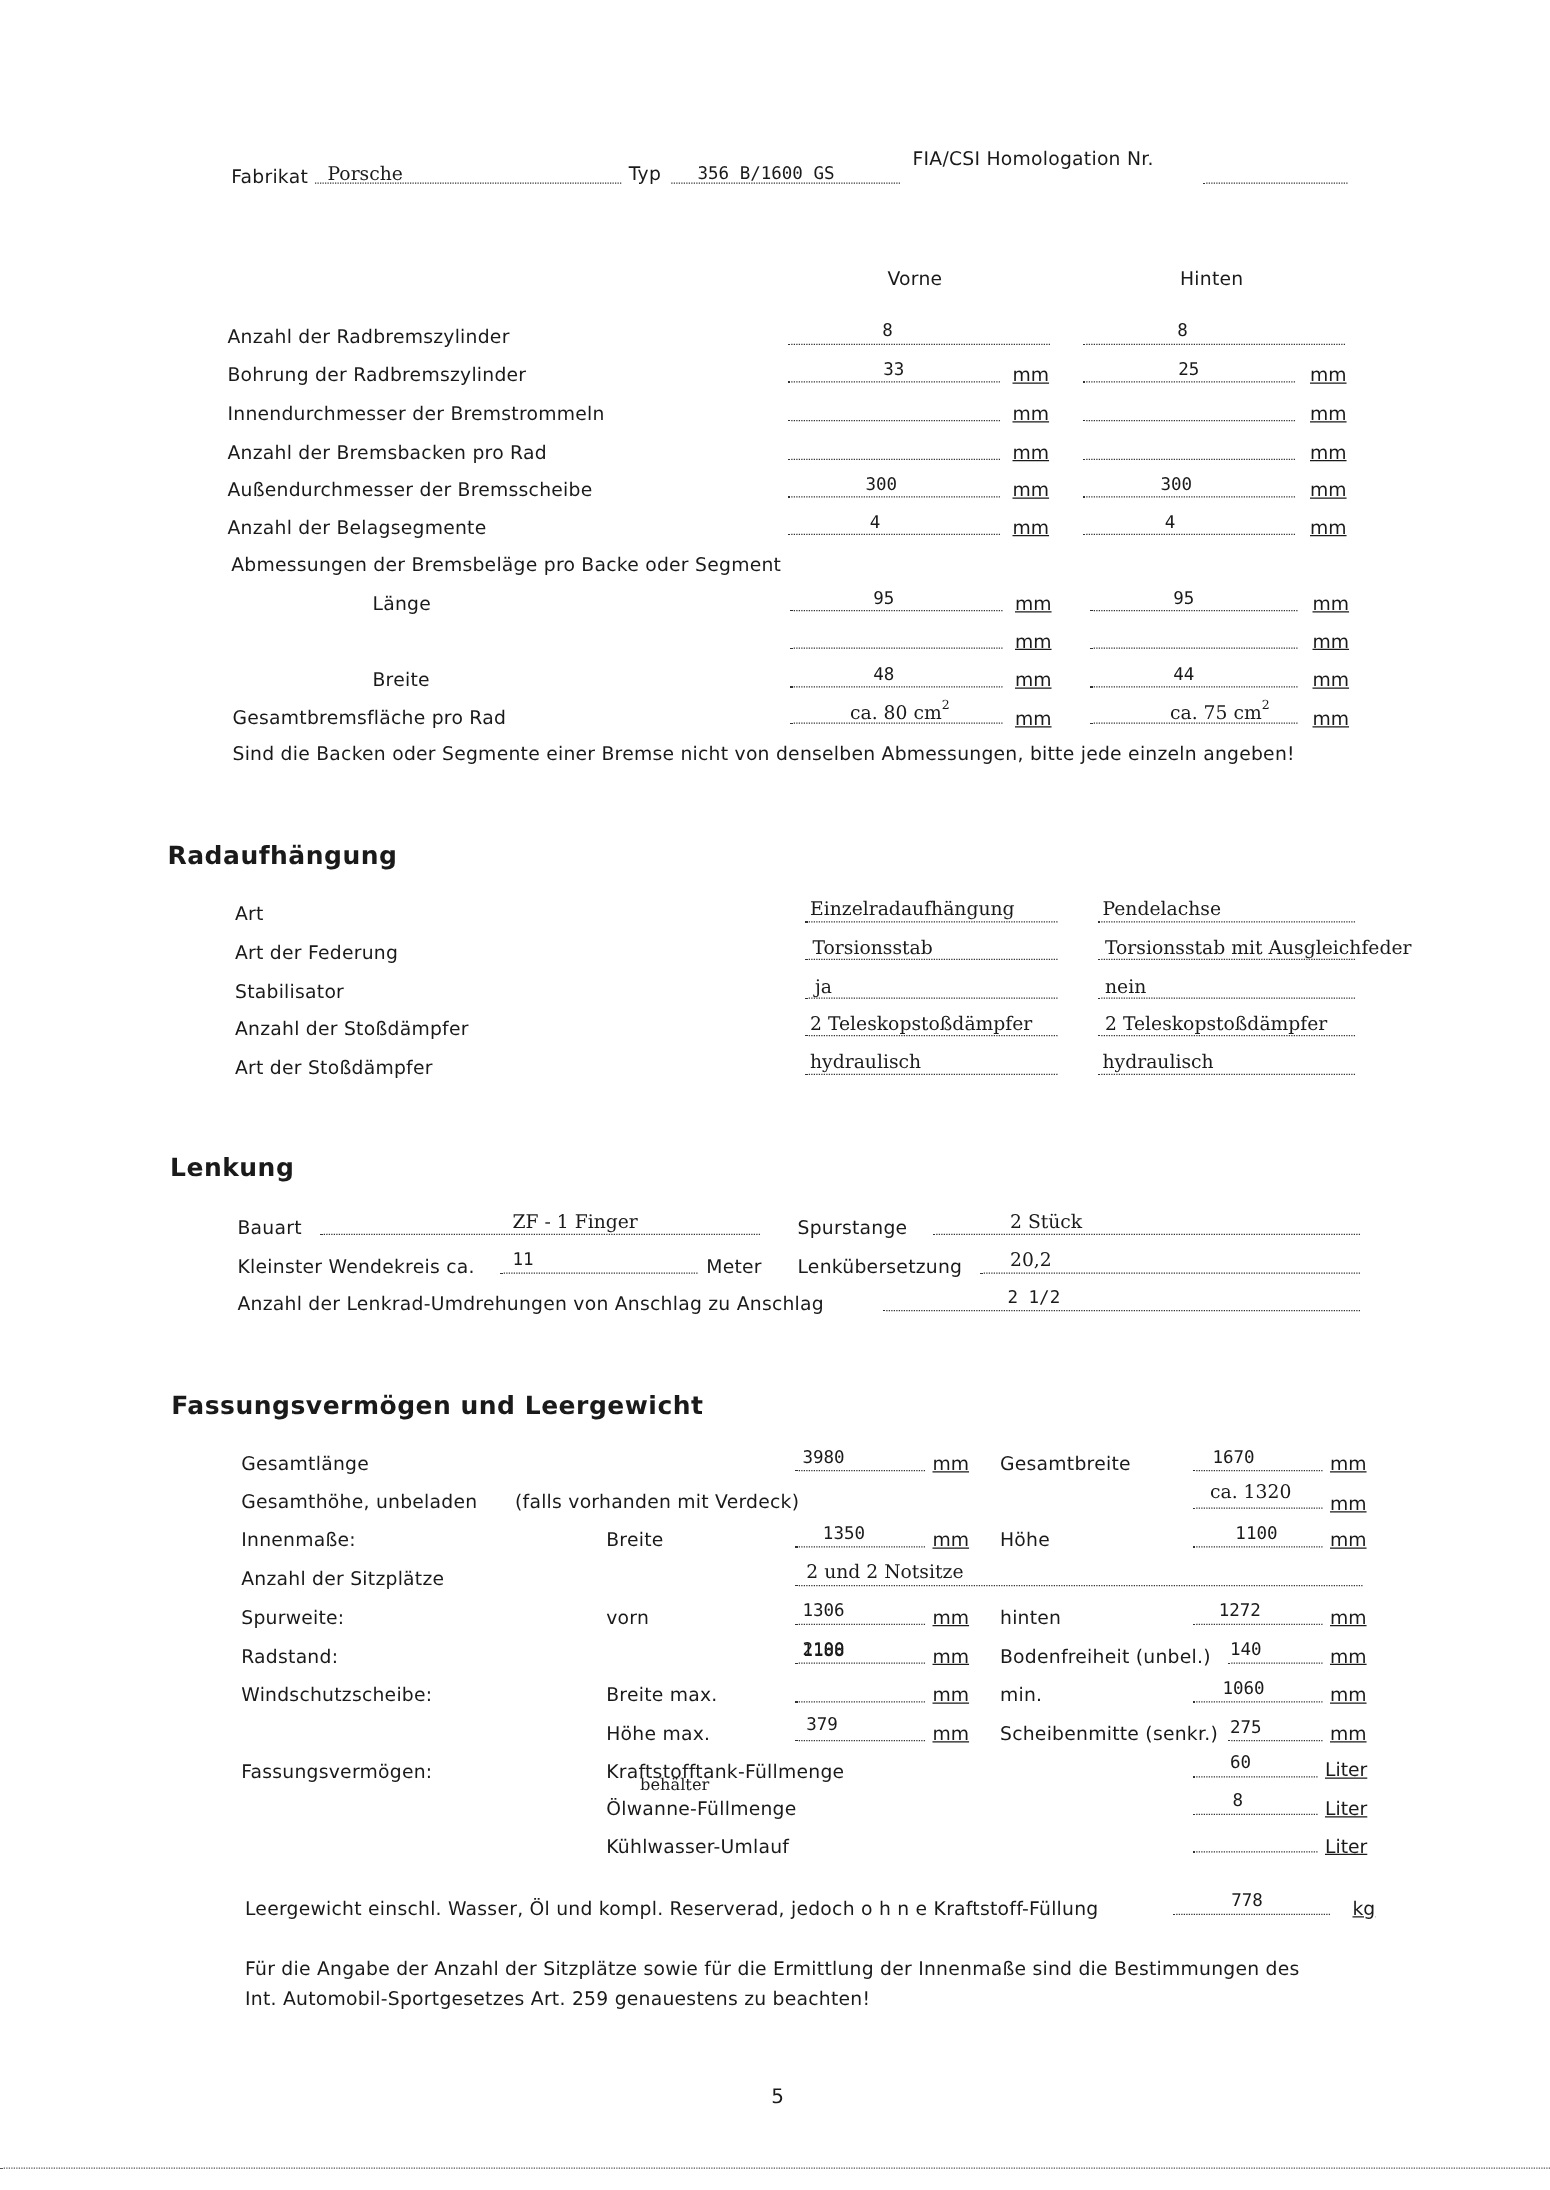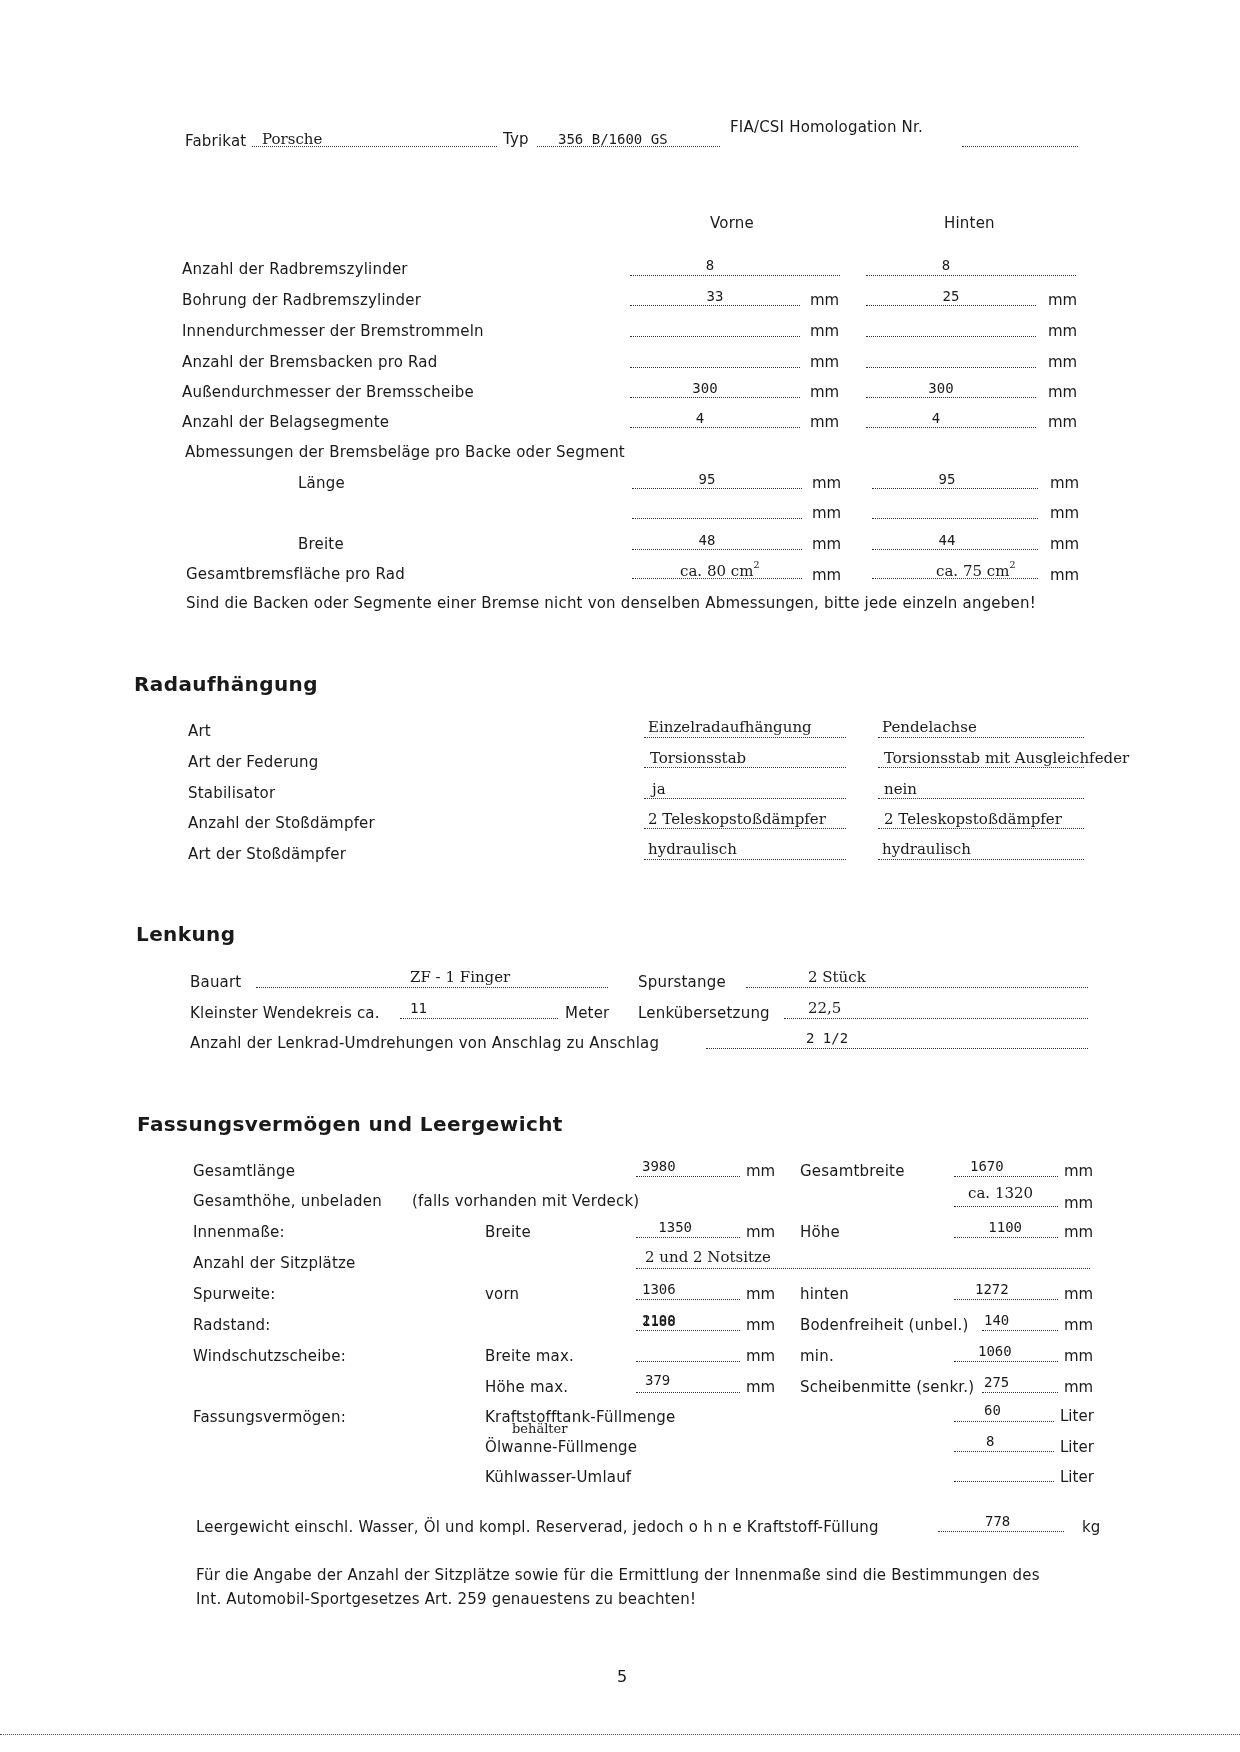--- a/index.html
+++ b/index.html
@@ -5,21 +5,21 @@
     html, body { margin: 0; padding: 0; background: #ffffff; }
     body {
       width: 1240px; height: 1752px; position: relative; overflow: hidden;
       font-family: "DejaVu Sans", sans-serif; color: #1a1a1a;
     }
     .t { position: absolute; font-size: 15px; white-space: nowrap; line-height: 18px; letter-spacing: 0.2px; }
     .h { position: absolute; font-size: 20px; font-weight: bold; white-space: nowrap; letter-spacing: 0.4px; }
     .v { position: absolute; font-family: "DejaVu Sans Mono", monospace; font-size: 14px; white-space: nowrap; line-height: 18px; text-align: center; }
     .serif { font-family: "DejaVu Serif", serif; font-size: 15px; }
     .dots { position: absolute; height: 0; border-bottom: 1.5px dotted #333; }
-    .u { position: absolute; font-size: 15px; line-height: 18px; white-space: nowrap; }
+    .u { position: absolute; font-size: 15px; line-height: 18px; white-space: nowrap; text-decoration: underline; }
     .sup { font-size: 10px; vertical-align: 8px; }
     .bottomline { position: absolute; left: 0; top: 1734px; width: 1240px; border-bottom: 1.5px dotted #555; }
   </style>
 </head>
 <body>
 
 <span class="t" style="left:185px;top:132px">Fabrikat</span>
 <span class="dots" style="left:252px;top:146px;width:245px"></span>
 <span class="v serif" style="left:262px;top:130px;width:90px;text-align:left">Porsche</span>
 
@@ -157,21 +157,21 @@
 <span class="dots" style="left:746px;top:987px;width:342px"></span>
 <span class="v serif" style="left:808px;top:968px;width:120px;text-align:left">2 Stück</span>
 
 <span class="t" style="left:190px;top:1004px">Kleinster Wendekreis ca.</span>
 <span class="dots" style="left:400px;top:1018px;width:158px"></span>
 <span class="v" style="left:410px;top:999px;width:40px;text-align:left">11</span>
 <span class="t" style="left:565px;top:1004px">Meter</span>
 
 <span class="t" style="left:638px;top:1004px">Lenkübersetzung</span>
 <span class="dots" style="left:784px;top:1018px;width:304px"></span>
-<span class="v serif" style="left:808px;top:999px;width:80px;text-align:left">22,5</span>
+<span class="v serif" style="left:808px;top:999px;width:80px;text-align:left">20,2</span>
 
 <span class="t" style="left:190px;top:1034px">Anzahl der Lenkrad-Umdrehungen von Anschlag zu Anschlag</span>
 <span class="dots" style="left:706px;top:1048px;width:382px"></span>
 <span class="v" style="left:806px;top:1029px;width:80px;text-align:left">2 1/2</span>
 
 <span class="h" style="left:137px;top:1112px">Fassungsvermögen und Leergewicht</span>
 
 <span class="t" style="left:193px;top:1162px">Gesamtlänge</span>
 <span class="dots" style="left:636px;top:1176px;width:104px"></span>
 <span class="v" style="left:642px;top:1157px;width:50px;text-align:left">3980</span>

